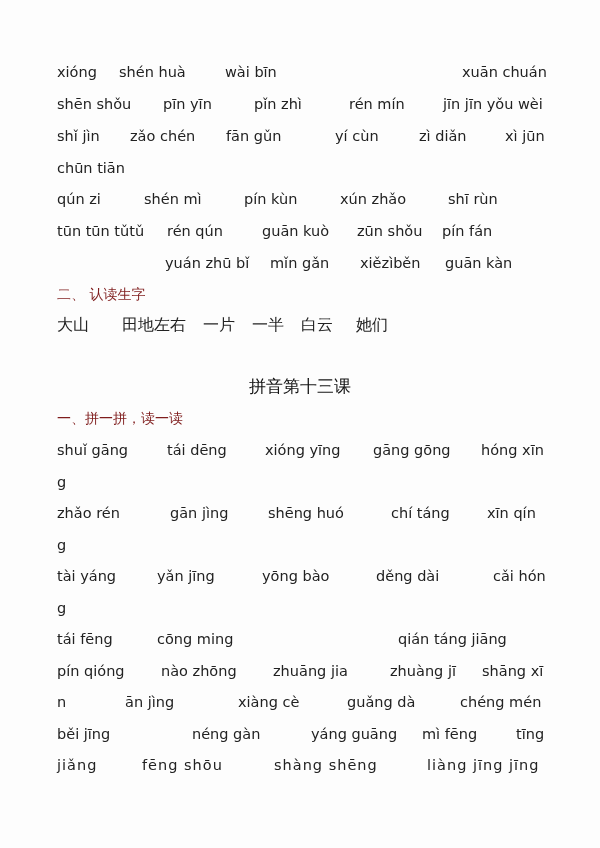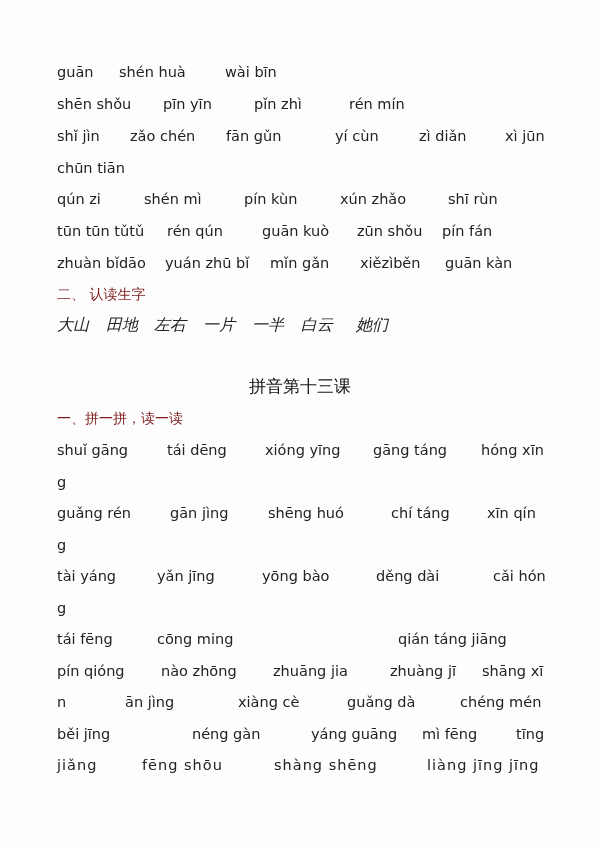--- a/index.html
+++ b/index.html
@@ -42,40 +42,41 @@
       text-align: center;
       font-size: 17px;
       line-height: 26px;
       color: #111;
     }
     .chars {
       position: absolute;
       left: 57px;
       font-size: 16px;
       line-height: 26px;
-      font-style: italic;
     }
     .chars span {
       position: absolute;
       top: 0;
     }
   </style>
 </head>
 <body>
 
 <div class="line" style="top:60px">
-  <span style="left:0">guān</span>
+  <span style="left:0">xióng</span>
   <span style="left:62px">shén huà</span>
   <span style="left:168px">wài bīn</span>
+  <span style="left:405px">xuān chuán</span>
 </div>
 <div class="line" style="top:92px">
   <span style="left:0">shēn shǒu</span>
   <span style="left:106px">pīn yīn</span>
   <span style="left:197px">pǐn zhì</span>
   <span style="left:292px">rén mín</span>
+  <span style="left:386px">jīn jīn yǒu wèi</span>
 </div>
 <div class="line" style="top:124px">
   <span style="left:0">shǐ jìn</span>
   <span style="left:73px">zǎo chén</span>
   <span style="left:169px">fān  gǔn</span>
   <span style="left:278px">yí cùn</span>
   <span style="left:362px">zì diǎn</span>
   <span style="left:448px">xì jūn</span>
 </div>
 <div class="line" style="top:156px">
@@ -89,53 +90,52 @@
   <span style="left:391px">shī  rùn</span>
 </div>
 <div class="line" style="top:219px">
   <span style="left:0">tūn tūn tǔtǔ</span>
   <span style="left:110px">rén   qún</span>
   <span style="left:205px">guān kuò</span>
   <span style="left:300px">zūn shǒu</span>
   <span style="left:385px">pín fán</span>
 </div>
 <div class="line" style="top:251px">
-  <span style="left:0">zhuàn bǐdāo</span>
   <span style="left:108px">yuán zhū  bǐ</span>
   <span style="left:213px">mǐn  gǎn</span>
   <span style="left:303px">xiězìběn</span>
   <span style="left:388px">guān kàn</span>
 </div>
 
 <div class="heading" style="top:283px">二、  认读生字</div>
 <div class="chars" style="top:312px; width:400px; height:26px">
   <span style="left:0">大山</span>
-  <span style="left:49px">田地</span>
+  <span style="left:65px">田地</span>
   <span style="left:97px">左右</span>
   <span style="left:146px">一片</span>
   <span style="left:195px">一半</span>
   <span style="left:244px">白云</span>
   <span style="left:299px">她们</span>
 </div>
 
 <div class="title" style="top:373px">拼音第十三课</div>
 <div class="heading" style="top:407px">一、拼一拼，读一读</div>
 
 <div class="line" style="top:438px">
   <span style="left:0">shuǐ  gāng</span>
   <span style="left:110px">tái dēng</span>
   <span style="left:208px">xióng  yīng</span>
-  <span style="left:316px">gāng táng</span>
+  <span style="left:316px">gāng gōng</span>
   <span style="left:424px">hóng  xīn</span>
 </div>
 <div class="line" style="top:470px">
   <span style="left:0">g</span>
 </div>
 <div class="line" style="top:501px">
-  <span style="left:0">guǎng  rén</span>
+  <span style="left:0">zhǎo  rén</span>
   <span style="left:113px">gān   jìng</span>
   <span style="left:211px">shēng  huó</span>
   <span style="left:334px">chí   táng</span>
   <span style="left:430px">xīn   qín</span>
 </div>
 <div class="line" style="top:533px">
   <span style="left:0">g</span>
 </div>
 <div class="line" style="top:564px">
   <span style="left:0">tài yáng</span>

